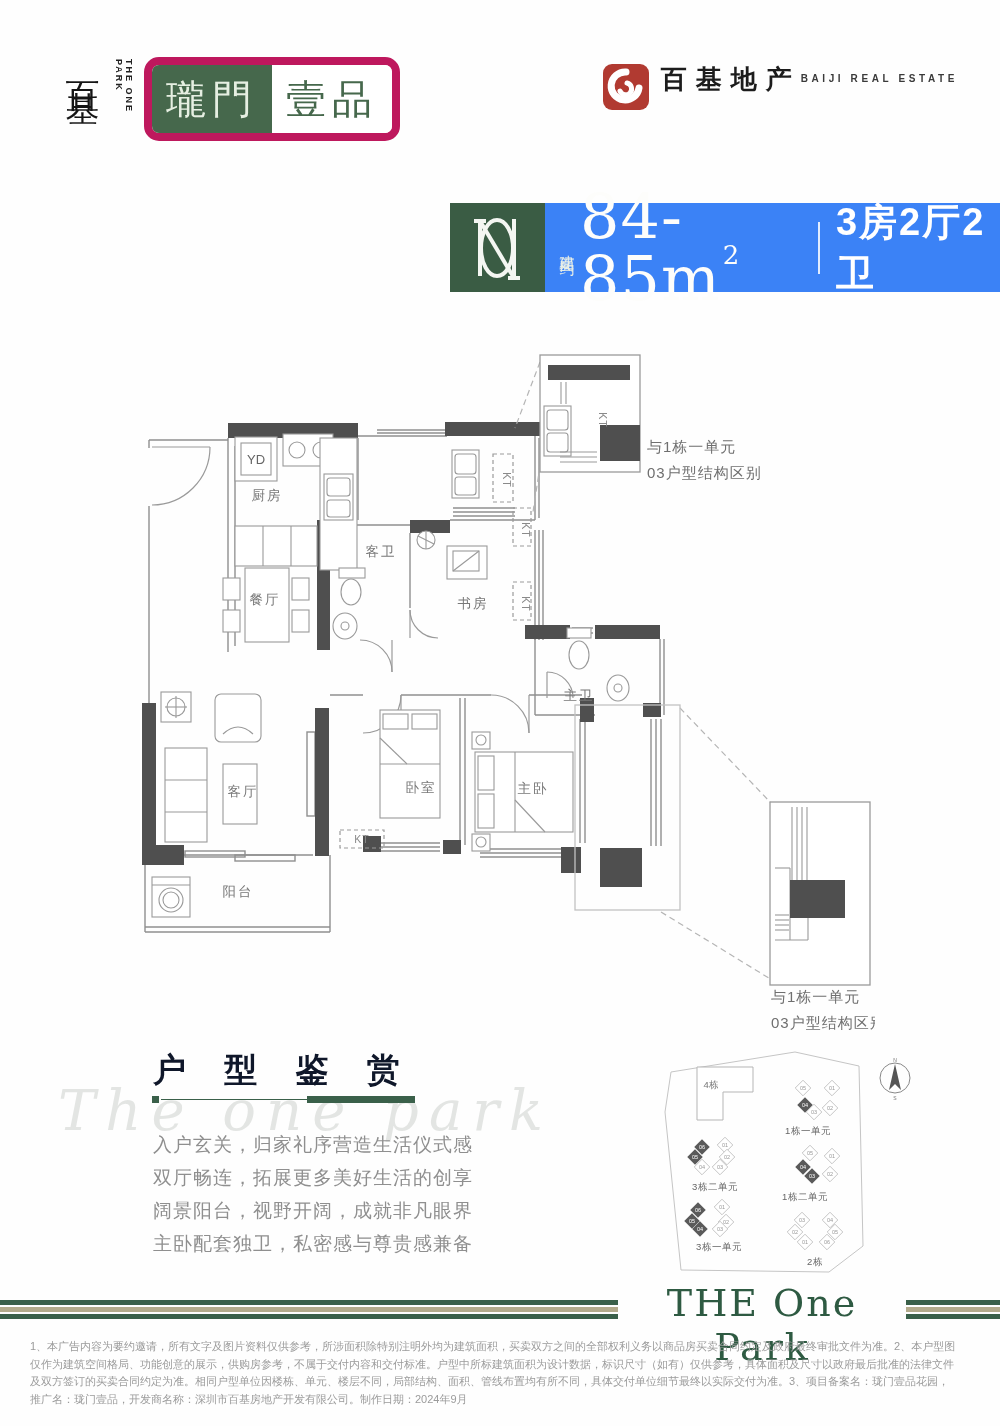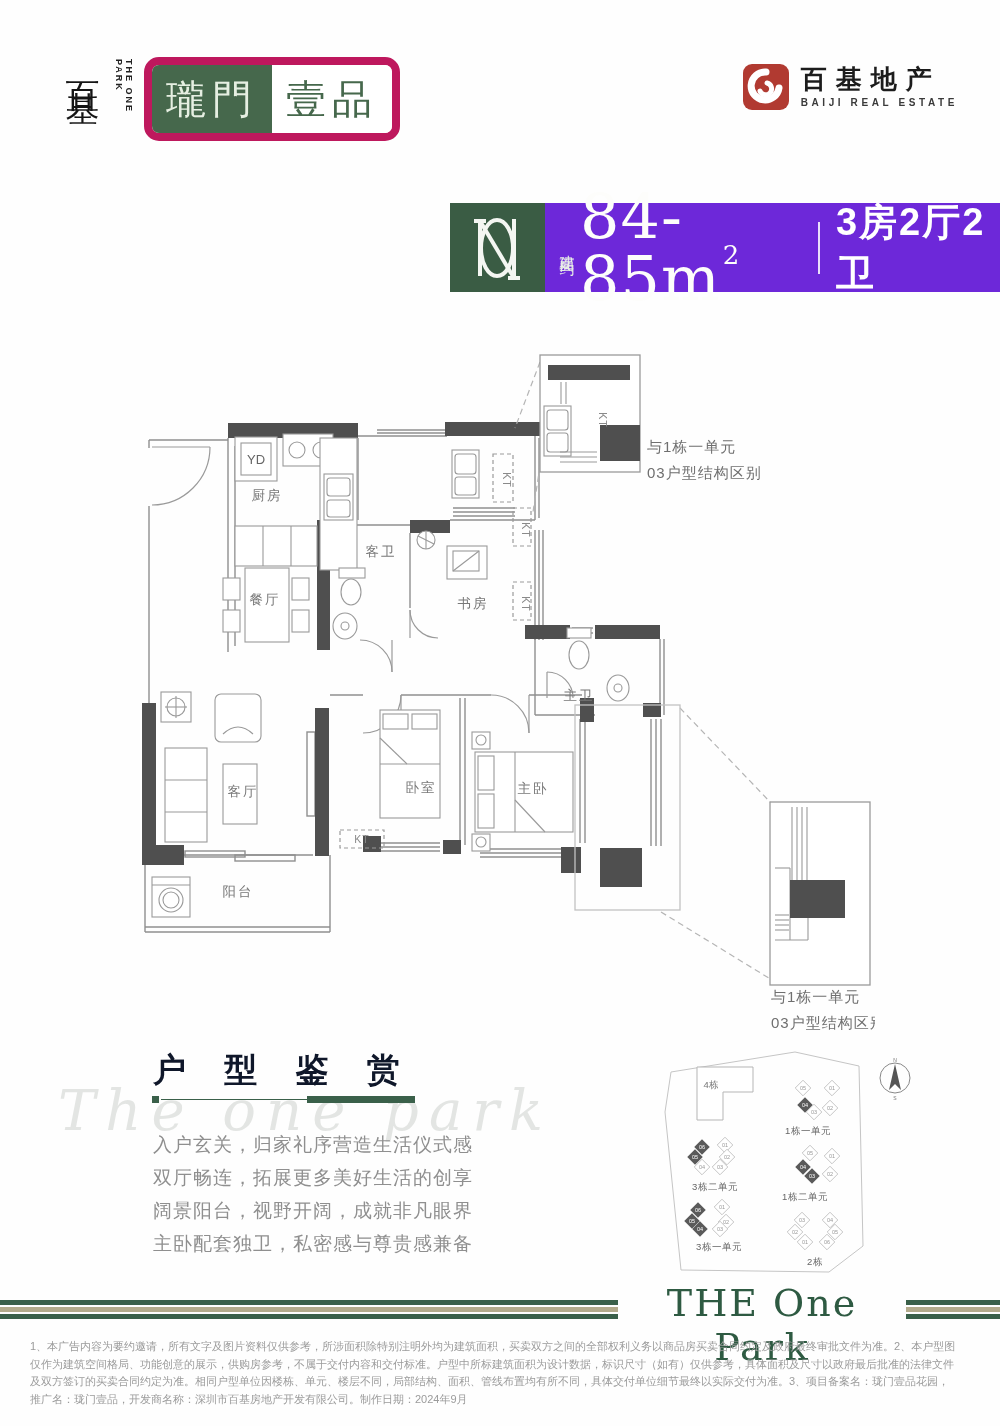--- a/index.html
+++ b/index.html
@@ -12,27 +12,27 @@
   .brand-sub-vert{writing-mode:vertical-rl;font-size:9px;font-weight:bold;letter-spacing:2px;color:#222;
         margin:4px 10px 0 12px;height:86px;}
   .seal{display:flex;border:8px solid #be185d;border-radius:15px;overflow:hidden;height:68px;margin-top:2px;}
   .seal-a{background:#46684c;color:#e6efe2;font-size:40px;letter-spacing:6px;display:flex;align-items:center;
         padding:0 14px;font-family:"Liberation Serif",serif;}
   .seal-b{background:#fff;color:#46684c;font-size:40px;letter-spacing:6px;display:flex;align-items:center;
         padding:0 14px;font-family:"Liberation Serif",serif;}
   
   .brand-right{position:absolute;right:42px;top:64px;display:flex;align-items:flex-start;}
   .br-icon{width:46px;height:46px;border-radius:9px;background:#b13a31;margin-right:12px;flex:0 0 auto;}
-  .br-texts{display:flex;flex-direction:column;}
+  .br-texts{display:flex;flex-direction:row;}
   .br-name{font-size:26px;font-weight:700;letter-spacing:9px;color:#1c1c1c;line-height:30px;}
-  .br-sub{font-size:10px;letter-spacing:3.6px;color:#3a3a3a;margin-top:3px;font-weight:600;}
+  .br-sub{font-size:10px;letter-spacing:3.6px;color:#3a3a3a;margin-top:9px;font-weight:600;}
   
   .headline{position:absolute;left:450px;top:203px;right:0;height:89px;display:flex;}
   .mono-box{width:95px;height:89px;background:#3a5c44;flex:0 0 auto;}
-  .hl-band{flex:1;background:#6d28d9;display:flex;align-items:center;}
+  .hl-band{flex:1;background:#3b82f6;display:flex;align-items:center;}
   .area-label{writing-mode:vertical-rl;font-size:15px;color:#e9efe7;letter-spacing:3px;margin:0 4px 0 12px;}
   .area-num{font-family:"DejaVu Serif",serif;font-size:62px;color:#fdfdfb;line-height:1;letter-spacing:1px;}
   .area-sup{font-family:"DejaVu Serif",serif;font-size:26px;color:#fdfdfb;vertical-align:top;
         position:relative;top:-6px;left:2px;}
   .hl-div{width:2px;height:52px;background:rgba(255,255,255,.85);margin:0 16px 0 12px;}
   .hl-rooms{font-size:38px;font-weight:600;color:#fff;letter-spacing:2px;}
   
   .plan{position:absolute;left:95px;top:340px;}
   
   .appr-watermark{position:absolute;left:58px;top:1078px;font-family:"DejaVu Serif",serif;font-style:italic;

